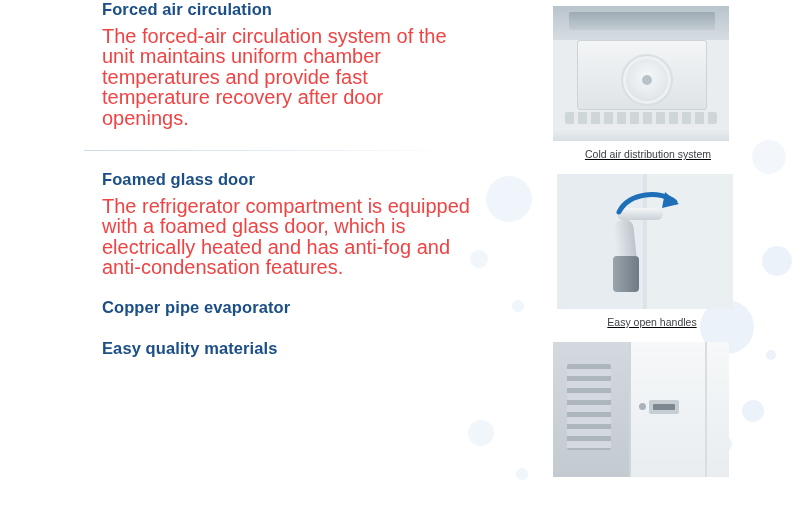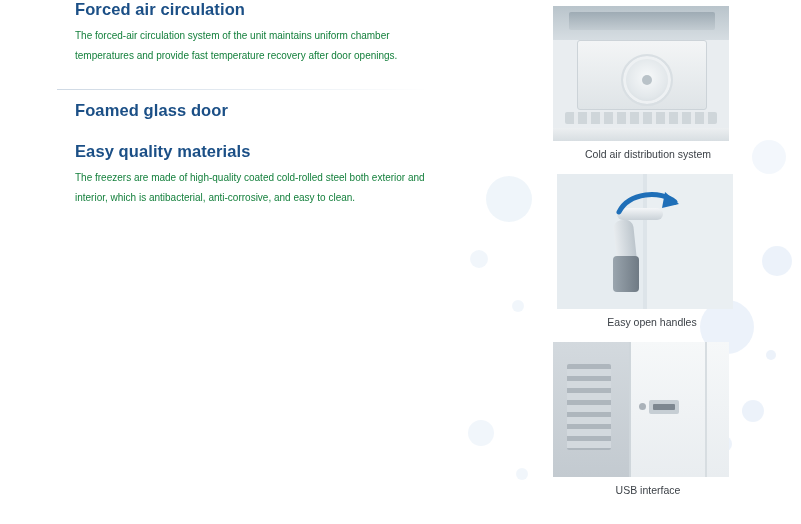--- a/index.html
+++ b/index.html
@@ -28,21 +28,21 @@
   .dot.d7 { width: 46px; height: 46px; left: 486px; top: 176px; opacity:.45;}
   .dot.d8 { width: 18px; height: 18px; left: 470px; top: 250px; opacity:.4;}
   .dot.d9 { width: 12px; height: 12px; left: 512px; top: 300px; opacity:.4;}
   .dot.d10 { width: 26px; height: 26px; left: 468px; top: 420px; opacity:.4;}
   .dot.d11 { width: 12px; height: 12px; left: 516px; top: 468px; opacity:.4;}
   .dot.d12 { width: 34px; height: 34px; left: 752px; top: 140px; opacity:.35;}
 
   
   .features {
     position: absolute;
-    left: 57px;
+    left: 84px;
     top: 0;
     width: 390px;
   }
   .feature {
     padding: 0 0 0 18px;
     position: relative;
   }
   .feature .rule {
     position: absolute;
     left: 0;
@@ -53,38 +53,38 @@
   }
   .feature h3 {
     margin: 0;
     color: #1b4f86;
     font-size: 16.5px;
     font-weight: bold;
     letter-spacing: .1px;
   }
   .feature p {
     margin: 7px 0 0 0;
-    color: #15803d;
-    font-size: 10px;
+    color: #ef4444;
+    font-size: 20px;
     line-height: 20.4px;
   }
 
   .f1 { top: 0; }
-  .f2 { margin-top: 22px; padding-top: 12px; }
+  .f2 { margin-top: 22px; padding-top: 20px; }
   .f3 { margin-top: 20px; }
   .f4 { margin-top: 22px; }
 
   
   .images {
     position: absolute;
     left: 553px;
     top: 6px;
     width: 176px;
   }
-  .fig { width: 190px; }
+  .fig { width: 190px; text-decoration: underline; }
   .fig + .fig { margin-top: 14px; }
   .fig .frame {
     width: 176px;
     height: 135px;
     overflow: hidden;
     position: relative;
     background: #e9edf0;
   }
   .fig .caption {
     margin-top: 7px;
@@ -208,28 +208,29 @@
   <div class="features">
 
     <div class="feature f1">
       <h3>Forced air circulation</h3>
       <p>The forced-air circulation system of the unit maintains uniform chamber temperatures and provide fast temperature recovery after door openings.</p>
     </div>
 
     <div class="feature f2">
       <span class="rule"></span>
       <h3>Foamed glass door</h3>
+      <p>The refrigerator compartment is equipped with a foamed glass door, which is electrically heated and has anti-fog and anti-condensation features.</p>
     </div>
 
     <div class="feature f3">
+      <h3>Copper pipe evaporator</h3>
     </div>
 
     <div class="feature f4">
       <h3>Easy quality materials</h3>
-      <p>The freezers are made of high-quality coated cold-rolled steel both exterior and interior, which is antibacterial, anti-corrosive, and easy to clean.</p>
     </div>
 
   </div>
 
   <div class="images">
 
     <figure class="fig" style="margin:0">
       <div class="frame f-cold">
         <div class="ceiling"></div>
         <div class="panel"></div>
@@ -256,18 +257,17 @@
 
     <figure class="fig" style="margin:14px 0 0 0">
       <div class="frame f-usb">
         <div class="left-panel"></div>
         <div class="vents"></div>
         <div class="right-panel"></div>
         <div class="seam"></div>
         <div class="screw"></div>
         <div class="usb-plate"></div>
       </div>
-      <figcaption class="caption">USB interface</figcaption>
     </figure>
 
   </div>
 
 </div>
 
 </body></html>

